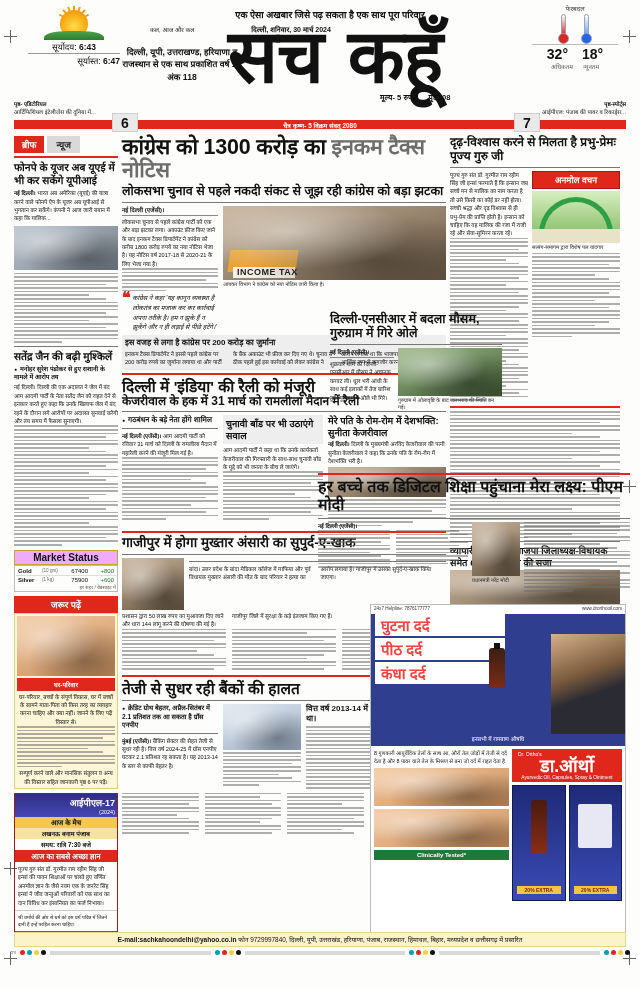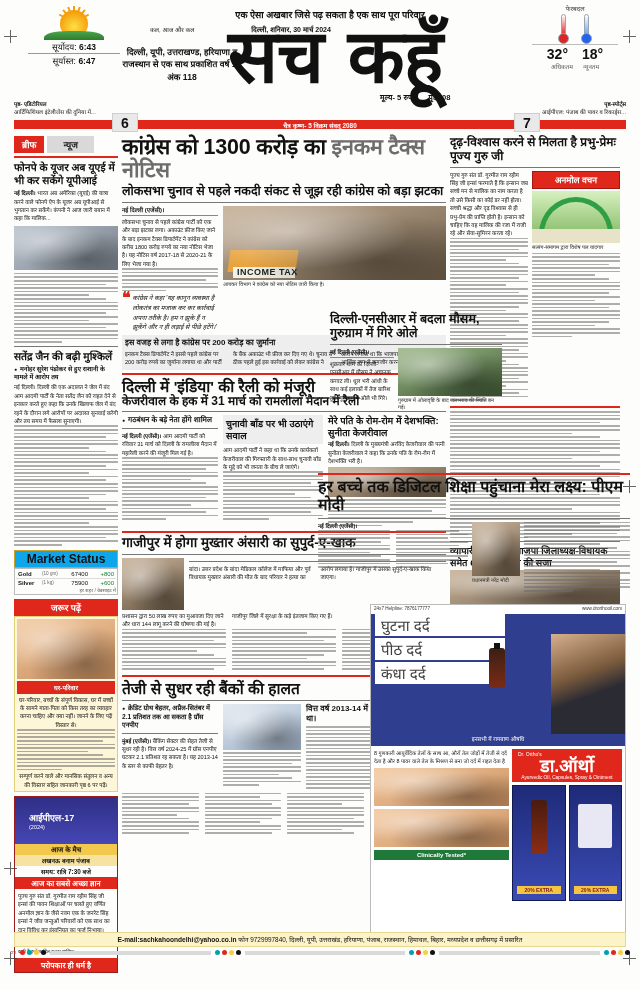--- a/index.html
+++ b/index.html
@@ -21,21 +21,21 @@
   .sun-box { position:absolute; left:28px; top:6px; width:92px; text-align:center; }
   .sun { width:60px; height:34px; margin:0 auto; position:relative; overflow:hidden; }
   .sun .disc { position:absolute; left:16px; top:4px; width:28px; height:28px; border-radius:50%;
                background:radial-gradient(circle at 50% 60%, #fde047 0%, #f59e0b 70%); }
   .sun .rays { position:absolute; inset:0; }
   .sun .rays i { position:absolute; left:29px; top:0; width:2px; height:9px; background:#f59e0b;
                  transform-origin:1px 17px; }
   .sun .ground { position:absolute; bottom:0; left:0; right:0; height:9px;
                  background:linear-gradient(#4ca64c,#2f7d2f); border-radius:40% 40% 0 0 / 70% 70% 0 0; }
   .sun-row { font-size:8.5px; font-weight:bold; border-bottom:1px solid #999; padding:1px 0; white-space:nowrap;}
-  .sun-row:last-child { border-bottom:none; }
+  .sun-row:last-child { border-bottom:none;text-align:right; }
   .sun-row .lbl { font-weight:normal; }
 
   .pub-lines { position:absolute; left:118px; top:46px; width:128px; text-align:center;
                font-size:8.6px; font-weight:bold; line-height:1.45; color:#111; }
 
   .tagline { position:absolute; left:180px; top:8px; width:300px; text-align:center;
              font-size:9.2px; font-weight:bold; }
   .subline { position:absolute; left:150px; top:25px; font-size:6.2px; }
   .dateline { position:absolute; left:196px; top:25px; width:190px; text-align:center; font-size:7px; font-weight:bold;}
 
@@ -85,21 +85,21 @@
   .ftext i:nth-child(7n) { width:72%; }
   .ftext i.last { width:46%; }
 
   .cols2 { column-count:2; column-gap:6px; }
   .cols3 { column-count:3; column-gap:6px; }
   .cols4 { column-count:4; column-gap:6px; }
 
   
   .brief-head { display:flex; gap:3px; align-items:flex-start; }
   .brief-head .b1 { background:#e0271c; color:#fff; font-size:9px; font-weight:bold; padding:2px 8px; }
-  .brief-head .b2 { background:#d9d9d9; color:#222; font-size:9px; font-weight:bold; padding:2px 16px; }
+  .brief-head .b2 { background:#d9d9d9; color:#222; font-size:9px; font-weight:bold; padding:2px 9px; }
   .brief-title { font-size:10.5px; font-weight:bold; line-height:1.25; margin:3px 0 2px; }
   .sm { font-size:5.6px; line-height:1.5; }
 
   .photo { background:linear-gradient(145deg,#b9c2cc,#78828c); position:relative; overflow:hidden; }
   .photo:after { content:""; position:absolute; inset:0;
       background:
         radial-gradient(ellipse at 30% 35%, rgba(255,255,255,.45), transparent 55%),
         radial-gradient(ellipse at 70% 75%, rgba(0,0,0,.35), transparent 60%); }
   .photo.person { background:linear-gradient(160deg,#c7b299,#6b5a46); }
   .photo.green  { background:linear-gradient(160deg,#9db98a,#3f5a33); }
@@ -120,48 +120,48 @@
   .quote { font-size:6.4px; line-height:1.5; font-style:italic; }
   .quotemark { color:#e0271c; font-size:16px; font-weight:bold; line-height:.6; }
 
   .bullet { font-size:7.4px; font-weight:bold; line-height:1.3; }
   .bullet:before { content:"\25CF"; color:#111; font-size:5px; vertical-align:middle; margin-right:3px;}
 
   .boxgrey { background:#eeeeee; padding:3px; }
   .boxline { border:1px solid #bbb; padding:3px; }
 
   
-  .mkt-head { background:#0ea5e9; text-align:center; font-size:12px; font-weight:bold; padding:1px 0; border:1px solid #caa32e;}
+  .mkt-head { background:#f0abfc; text-align:center; font-size:10px; font-weight:bold; padding:1px 0; border:1px solid #caa32e;}
   .mkt-row { display:flex; font-size:6px; border-bottom:1px solid #ddd; padding:1px 2px; }
   .mkt-row .n { flex:1; font-weight:bold; }
   .mkt-row .v { width:26px; text-align:right; }
   .mkt-row .c { width:26px; text-align:right; color:#1a7f37; }
   .mkt-note { font-size:4.8px; text-align:right; color:#555; }
 
   
   .redbanner { background:#e0271c; color:#fff; text-align:center; font-size:9px; font-weight:bold; padding:2px 0; }
   .yellowbox { background:#fdf6d8; border:1px solid #e3cf7a; }
 
   
   .ipl { border:1px solid #9b1c1c; }
-  .ipl .top { background:linear-gradient(#2f2f86,#4646b5); color:#fff; text-align:left; padding:14px; position:relative;}
+  .ipl .top { background:linear-gradient(#2f2f86,#4646b5); color:#fff; text-align:right; padding:2px; position:relative;}
   .ipl .top .t1 { font-size:9px; font-weight:bold; }
   .ipl .top .t2 { font-size:5.5px; }
   .ipl .mid { background:#f2c94c; text-align:center; font-size:7px; font-weight:bold; padding:1px;}
   .ipl .teams { background:#f6e3a2; text-align:center; font-size:6.4px; font-weight:bold; padding:1px;}
   .ipl .time { text-align:center; font-size:6.4px; font-weight:bold; padding:1px; }
   .ipl .hdr2 { background:#e0271c; color:#fff; text-align:center; font-size:7.4px; font-weight:bold; padding:1px;}
   .ipl .para { font-size:5.6px; line-height:1.5; padding:3px; }
   .ipl .foot { background:#e0271c; color:#fff; text-align:center; font-size:7.6px; font-weight:bold; padding:2px;}
 
   
   .ad { border:1px solid #bbb; background:#fff; position:relative; overflow:hidden; }
   .ad-top { background:#fff; font-size:4.6px; padding:1px 3px; color:#333; display:flex; justify-content:space-between;}
   .ad-blue { background:#2f3e8f; }
-  .ad-strip { background:#fff; margin:2px 4px; padding:1px 6px; font-size:15px; font-weight:normal; color:#404040; }
+  .ad-strip { background:#fff; margin:2px 4px; padding:1px 6px; font-size:15px; font-weight:bold; color:#ef4444; }
   .ad-tag { color:#fff; font-size:5.6px; text-align:center; padding:2px 4px; line-height:1.4; }
   .ad-logo { background:#e0271c; color:#fff; text-align:center; padding:2px; }
   .ad-logo .n1 { font-size:5px; text-align:left; padding-left:4px;}
   .ad-logo .n2 { font-size:18px; font-weight:bold; line-height:1; }
   .ad-logo .n3 { font-size:4.8px; }
   .person-silo { position:absolute; right:0; bottom:0; width:74px; height:100px;
                  background:linear-gradient(160deg,#d7b08c 0%, #7a5b3d 40%, #2b2b33 60%); }
   .bottle { position:absolute; width:16px; height:40px; background:linear-gradient(#3b1f14,#7b2b16);
             border-radius:3px; }
   .bottle:before { content:""; position:absolute; left:5px; top:-5px; width:6px; height:6px; background:#111; }

